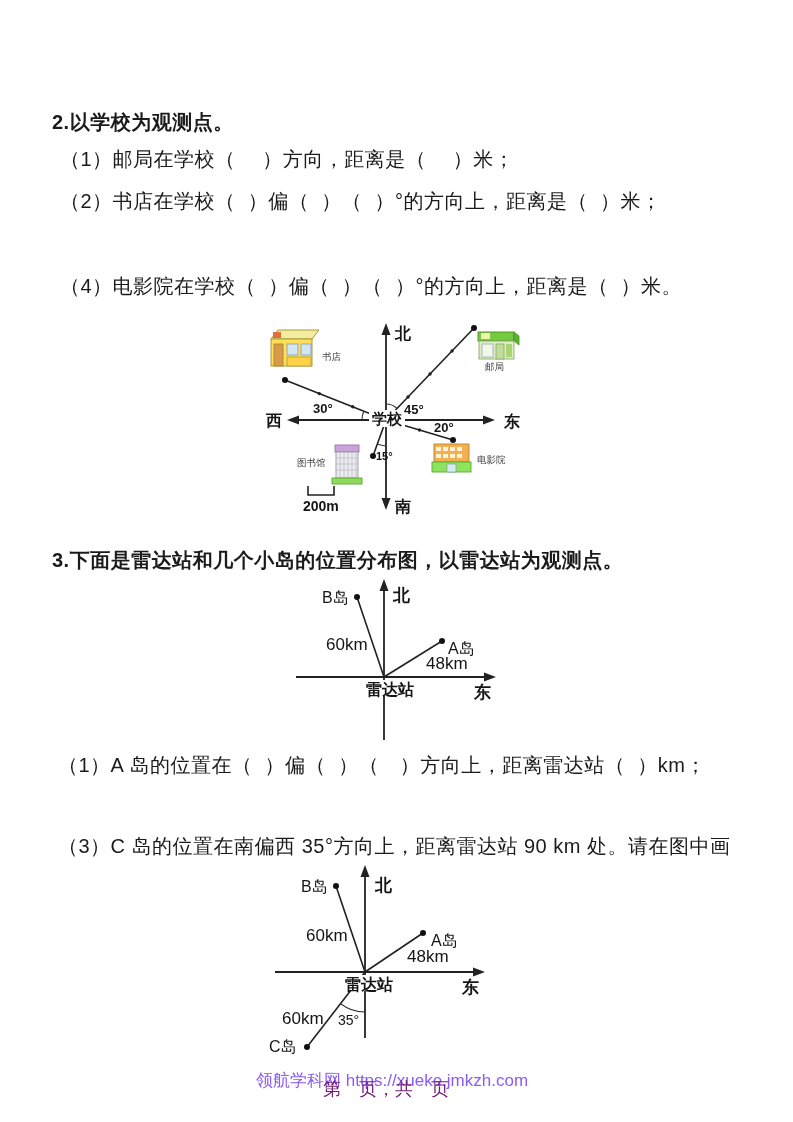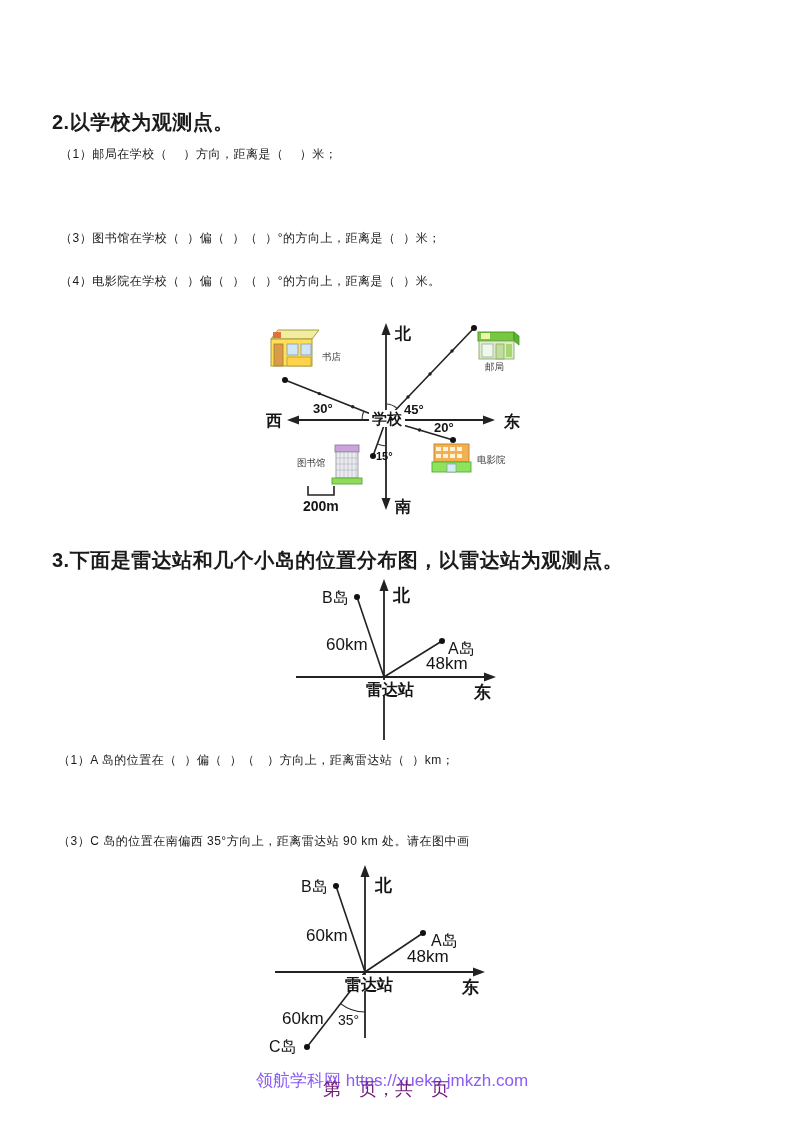--- a/index.html
+++ b/index.html
@@ -1,36 +1,36 @@
 <!DOCTYPE html>
 <html><head>
 <meta charset="utf-8">
 <style>
   html,body{margin:0;padding:0;background:#ffffff;}
   .page{
     position:relative;width:793px;height:1122px;background:#ffffff;
     font-family:"Liberation Sans",sans-serif;color:#1b1b1b;overflow:hidden;
   }
   .h{position:absolute;font-size:20px;font-weight:bold;white-space:pre;letter-spacing:0.5px;}
-  .ln{position:absolute;font-size:12px;white-space:pre;letter-spacing:0.5px;}
+  .ln{position:absolute;font-size:20px;white-space:pre;letter-spacing:0.5px;}
   .diagram{position:absolute;}
   svg text{fill:#151515;font-family:"Liberation Sans",sans-serif;}
   svg text.b{font-weight:bold;}
   svg text.tiny{fill:#3d3d3d;}
   .wm{position:absolute;font-size:17px;color:#8b5cf6;white-space:pre;}
   .pg{position:absolute;font-size:18px;color:#701a75;white-space:pre;}
 </style>
 </head>
 <body>
 
 <div class="page">
 
   <div class="h" style="left:52px;top:109px;">2.以学校为观测点。</div>
   <div class="ln" style="left:60px;top:146px;">（1）邮局在学校（　 ）方向，距离是（　 ）米；</div>
-  <div class="ln" style="left:60px;top:230px;">（3）图书馆在学校（  ）偏（  ）（  ）°的方向上，距离是（  ）米；</div>
+  <div class="ln" style="left:60px;top:188px;">（2）书店在学校（  ）偏（  ）（  ）°的方向上，距离是（  ）米；</div>
   <div class="ln" style="left:60px;top:273px;">（4）电影院在学校（  ）偏（  ）（  ）°的方向上，距离是（  ）米。</div>
 
   <svg class="diagram" style="left:246px;top:312px;" width="290" height="205" viewBox="0 0 290 205">
 
     <g stroke="#222222" stroke-width="1.8">
       <line x1="140" y1="18" x2="140" y2="192"></line>
       <line x1="48" y1="108" x2="243" y2="108"></line>
     </g>
     <polygon points="140,11 135.5,23 144.5,23" fill="#222222"></polygon>
     <polygon points="140,198 135.5,186 144.5,186" fill="#222222"></polygon>

